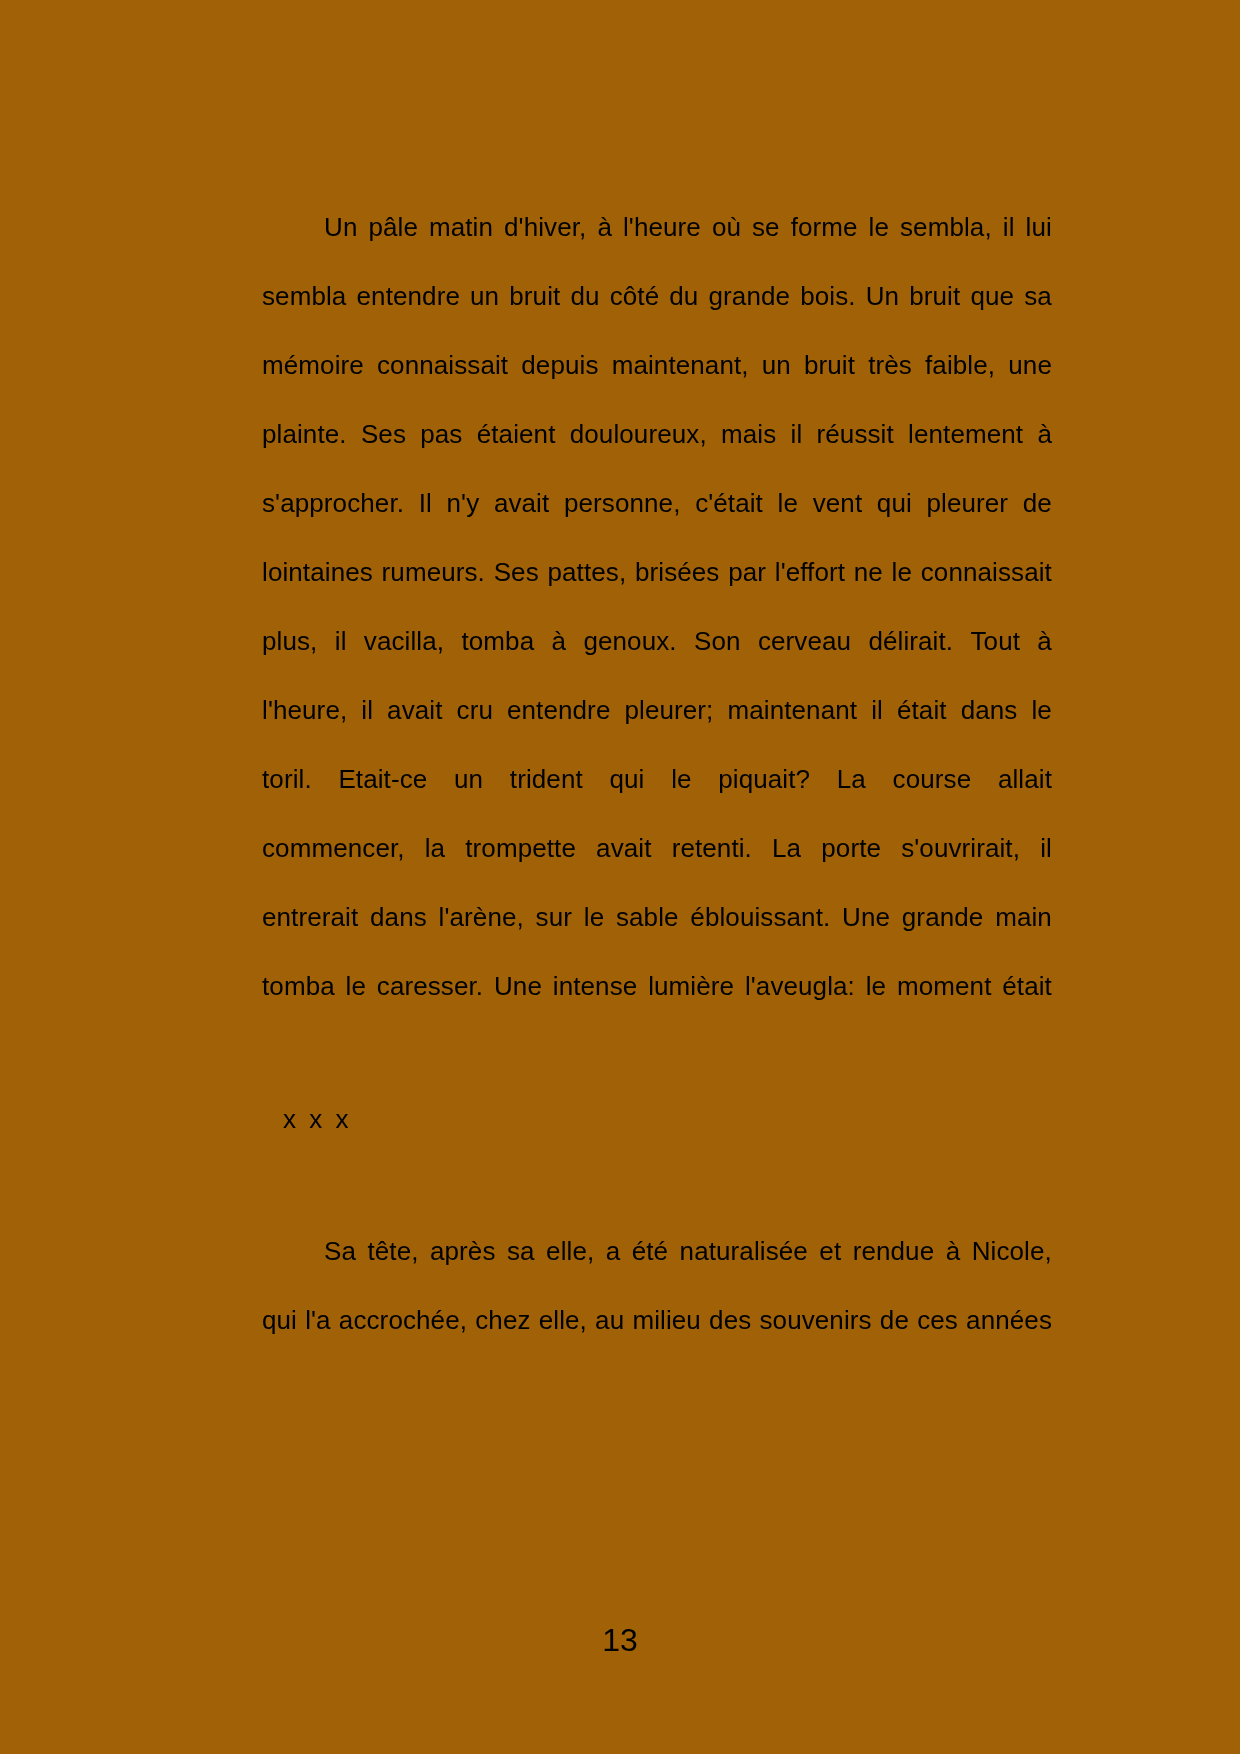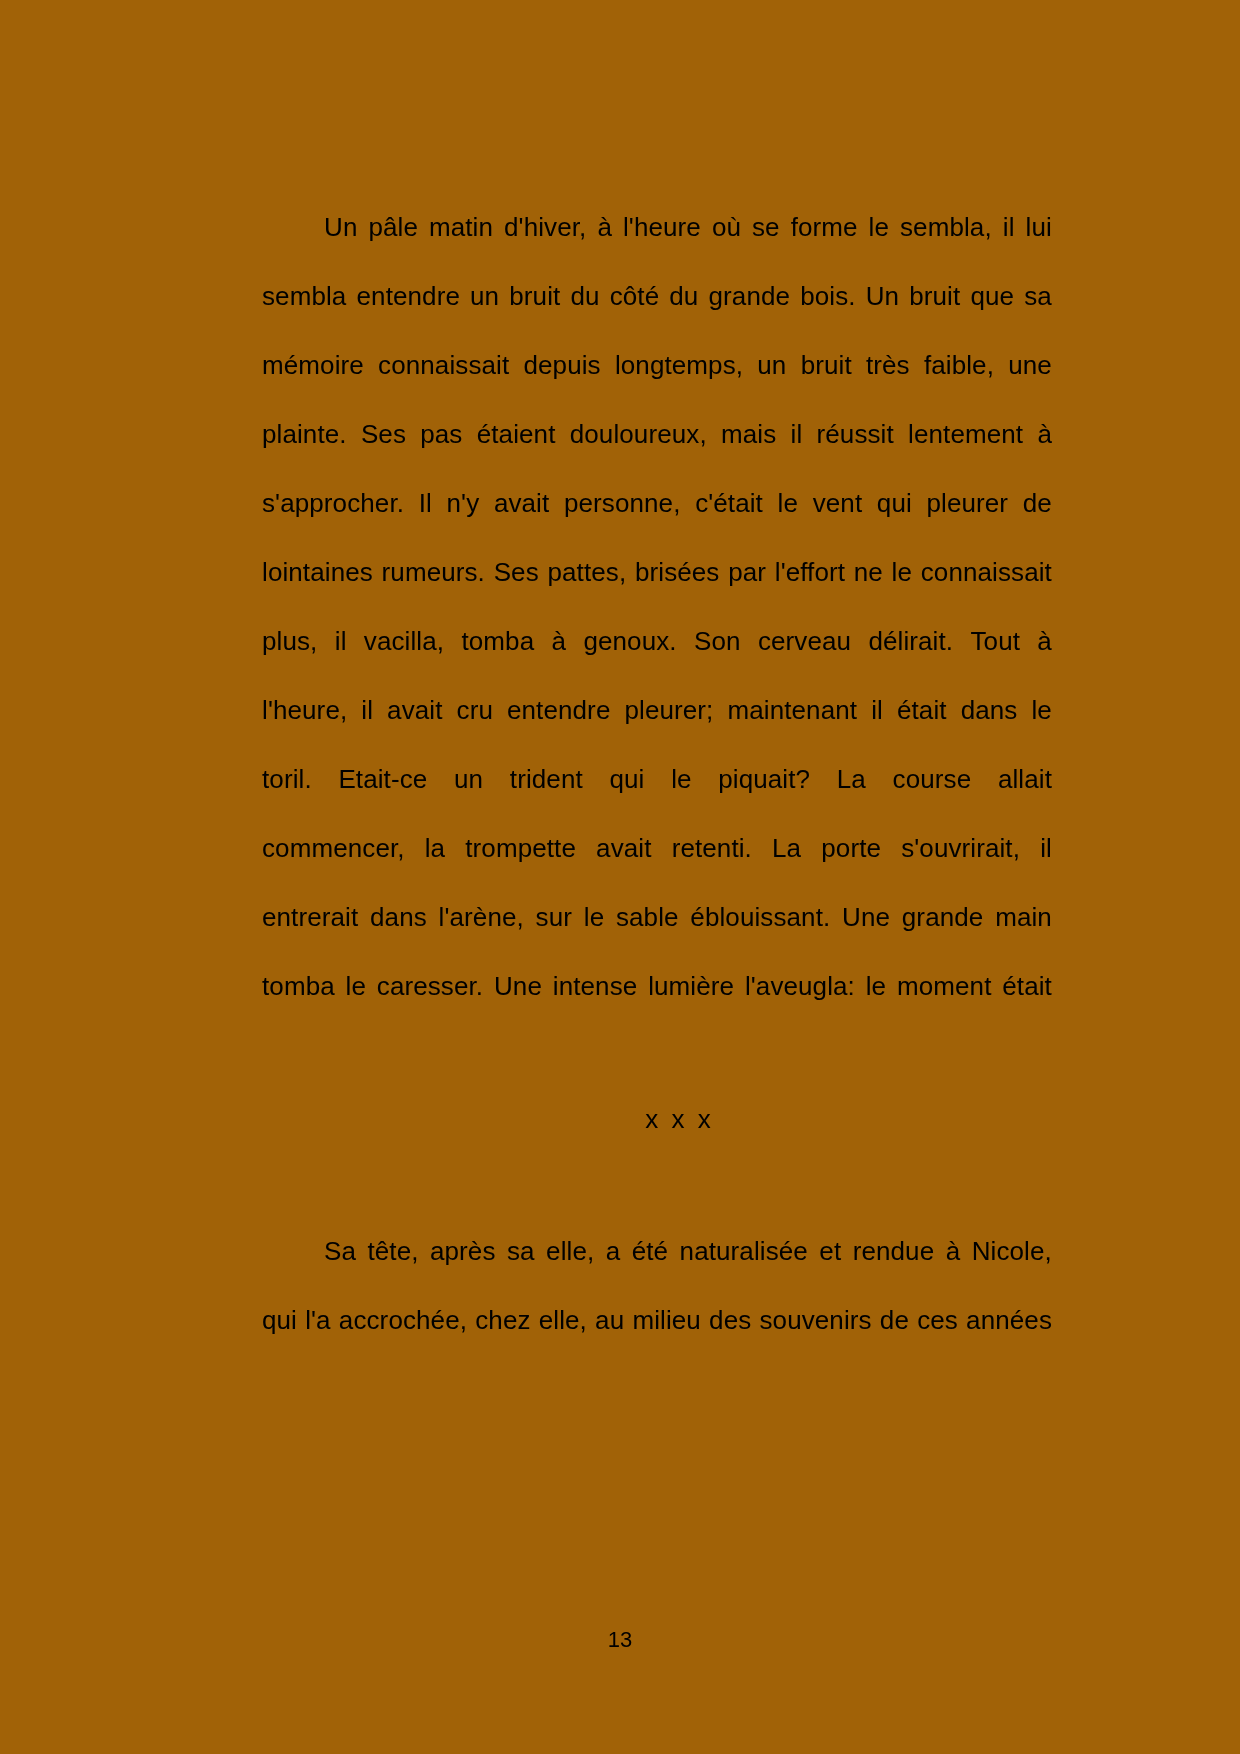--- a/index.html
+++ b/index.html
@@ -30,34 +30,33 @@
   }
   .tline.indent { padding-left: 62px; }
   .tline.plain {
     display: block;
     word-spacing: 2px;
   }
   .sep {
     margin-top: 64px;
     line-height: 69px;
     height: 69px;
-    text-align: center;
     position: relative;
     left: 21px;
     word-spacing: 6px;
   }
   .p2 { margin-top: 63px; }
   .pagefooter {
     position: absolute;
     left: 0;
     top: 1623px;
     width: 100%;
     line-height: 34px;
     text-align: center;
-    font-size: 22px;
+    font-size: 32px;
   }
 </style>
 </head>
 <body>
 
 <div class="page">
   <main class="textcol">
     <section class="para">
         <div class="tline indent">
           <span>Un</span>
@@ -86,21 +85,21 @@
           <span>bois.</span>
           <span>Un</span>
           <span>bruit</span>
           <span>que</span>
           <span>sa</span>
         </div>
         <div class="tline">
           <span>mémoire</span>
           <span>connaissait</span>
           <span>depuis</span>
-          <span>longtemps,</span>
+          <span>maintenant,</span>
           <span>un</span>
           <span>bruit</span>
           <span>très</span>
           <span>faible,</span>
           <span>une</span>
         </div>
         <div class="tline">
           <span>plainte.</span>
           <span>Ses</span>
           <span>pas</span>

